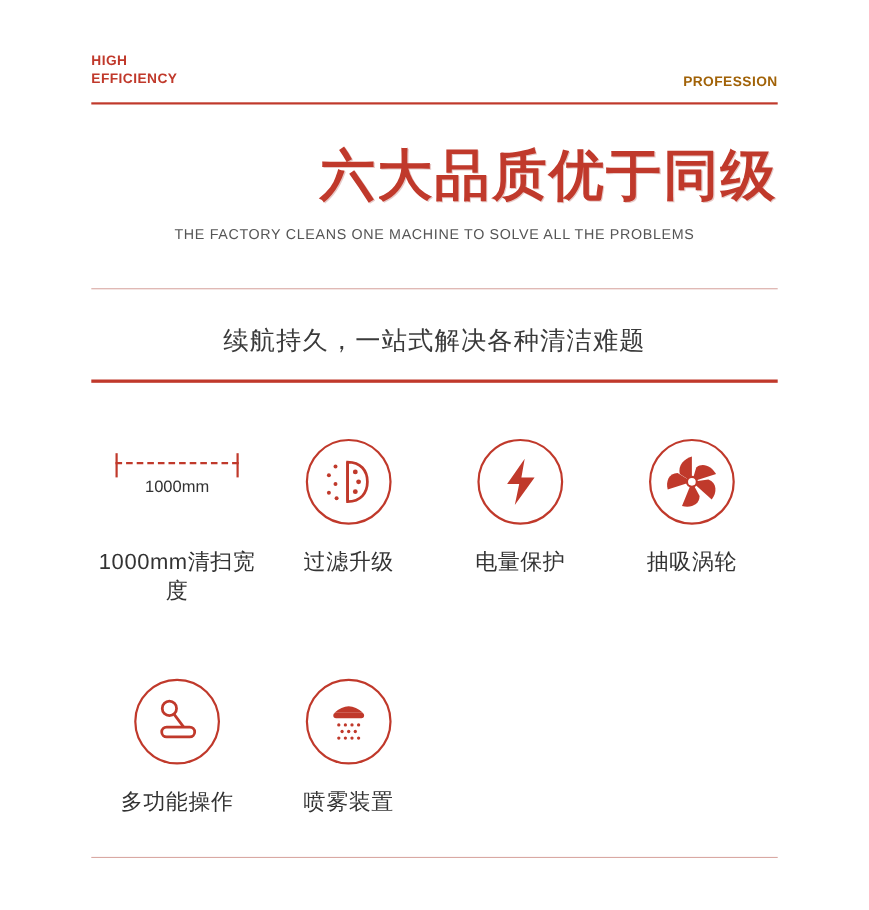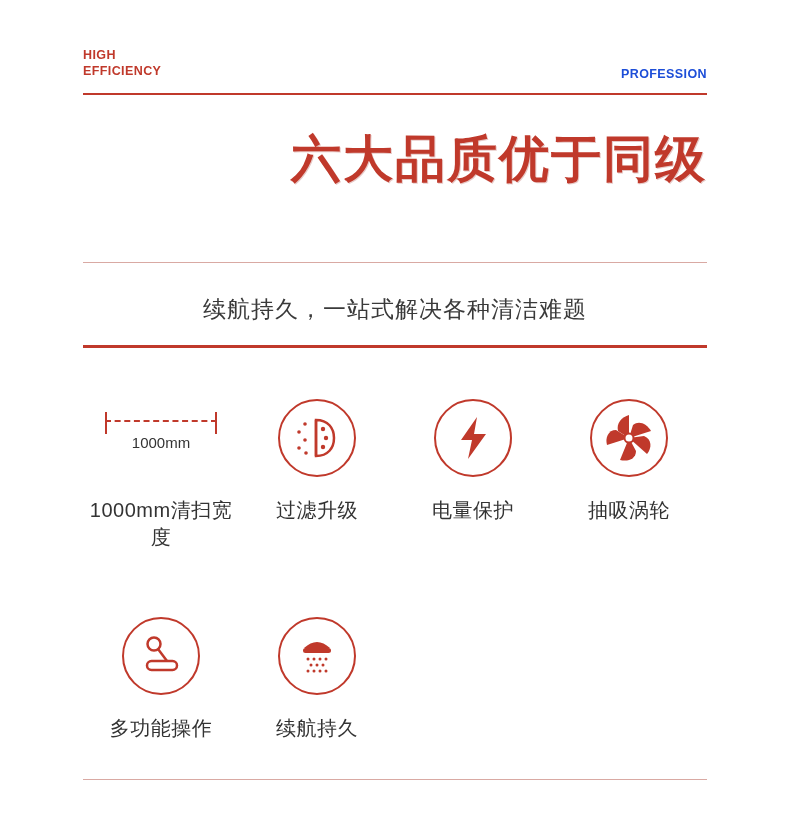--- a/index.html
+++ b/index.html
@@ -39,21 +39,21 @@
     letter-spacing: 0.4px;
     color: #c0392b;
   }
   .top-right {
     position: absolute;
     right: 0;
     top: 20px;
     font-size: 12.5px;
     font-weight: bold;
     letter-spacing: 0.4px;
-    color: #1d4ed8;
+    color: #a16207;
   }
   .header-rule {
     position: absolute;
     left: 83px;
     top: 93px;
     width: 624px;
     height: 2px;
     background: #c0392b;
   }
 
@@ -199,20 +199,21 @@
     <div class="top-left">
       <div>HIGH</div>
       <div>EFFICIENCY</div>
     </div>
     <div class="top-right">PROFESSION</div>
   </div>
   <div class="header-rule"></div>
 
   <div class="title-block">
     <h1 class="main-title">六大品质优于同级</h1>
+    <div class="sub-en">THE FACTORY CLEANS ONE MACHINE TO SOLVE ALL THE PROBLEMS</div>
   </div>
   <div class="divider-thin"></div>
   <div class="sub-cn">续航持久，一站式解决各种清洁难题</div>
   <div class="divider-thick"></div>
 
   <div class="features">
 
     <div class="feature">
       <div class="feature-icon">
         <div class="ruler">
@@ -302,19 +303,19 @@
                 <circle cx="25" cy="33" r="1.5"></circle>
               <circle cx="31" cy="33" r="1.5"></circle>
               <circle cx="16" cy="39" r="1.5"></circle>
                 <circle cx="22" cy="39" r="1.5"></circle>
               <circle cx="28" cy="39" r="1.5"></circle>
                 <circle cx="34" cy="39" r="1.5"></circle>
             </g>
           </svg>
         </div>
       </div>
-      <div class="feature-label">续航持久</div>
+      <div class="feature-label">喷雾装置</div>
     </div>
 
   </div>
 
   <div class="bottom-rule"></div>
 </div>
 
 </body></html>

